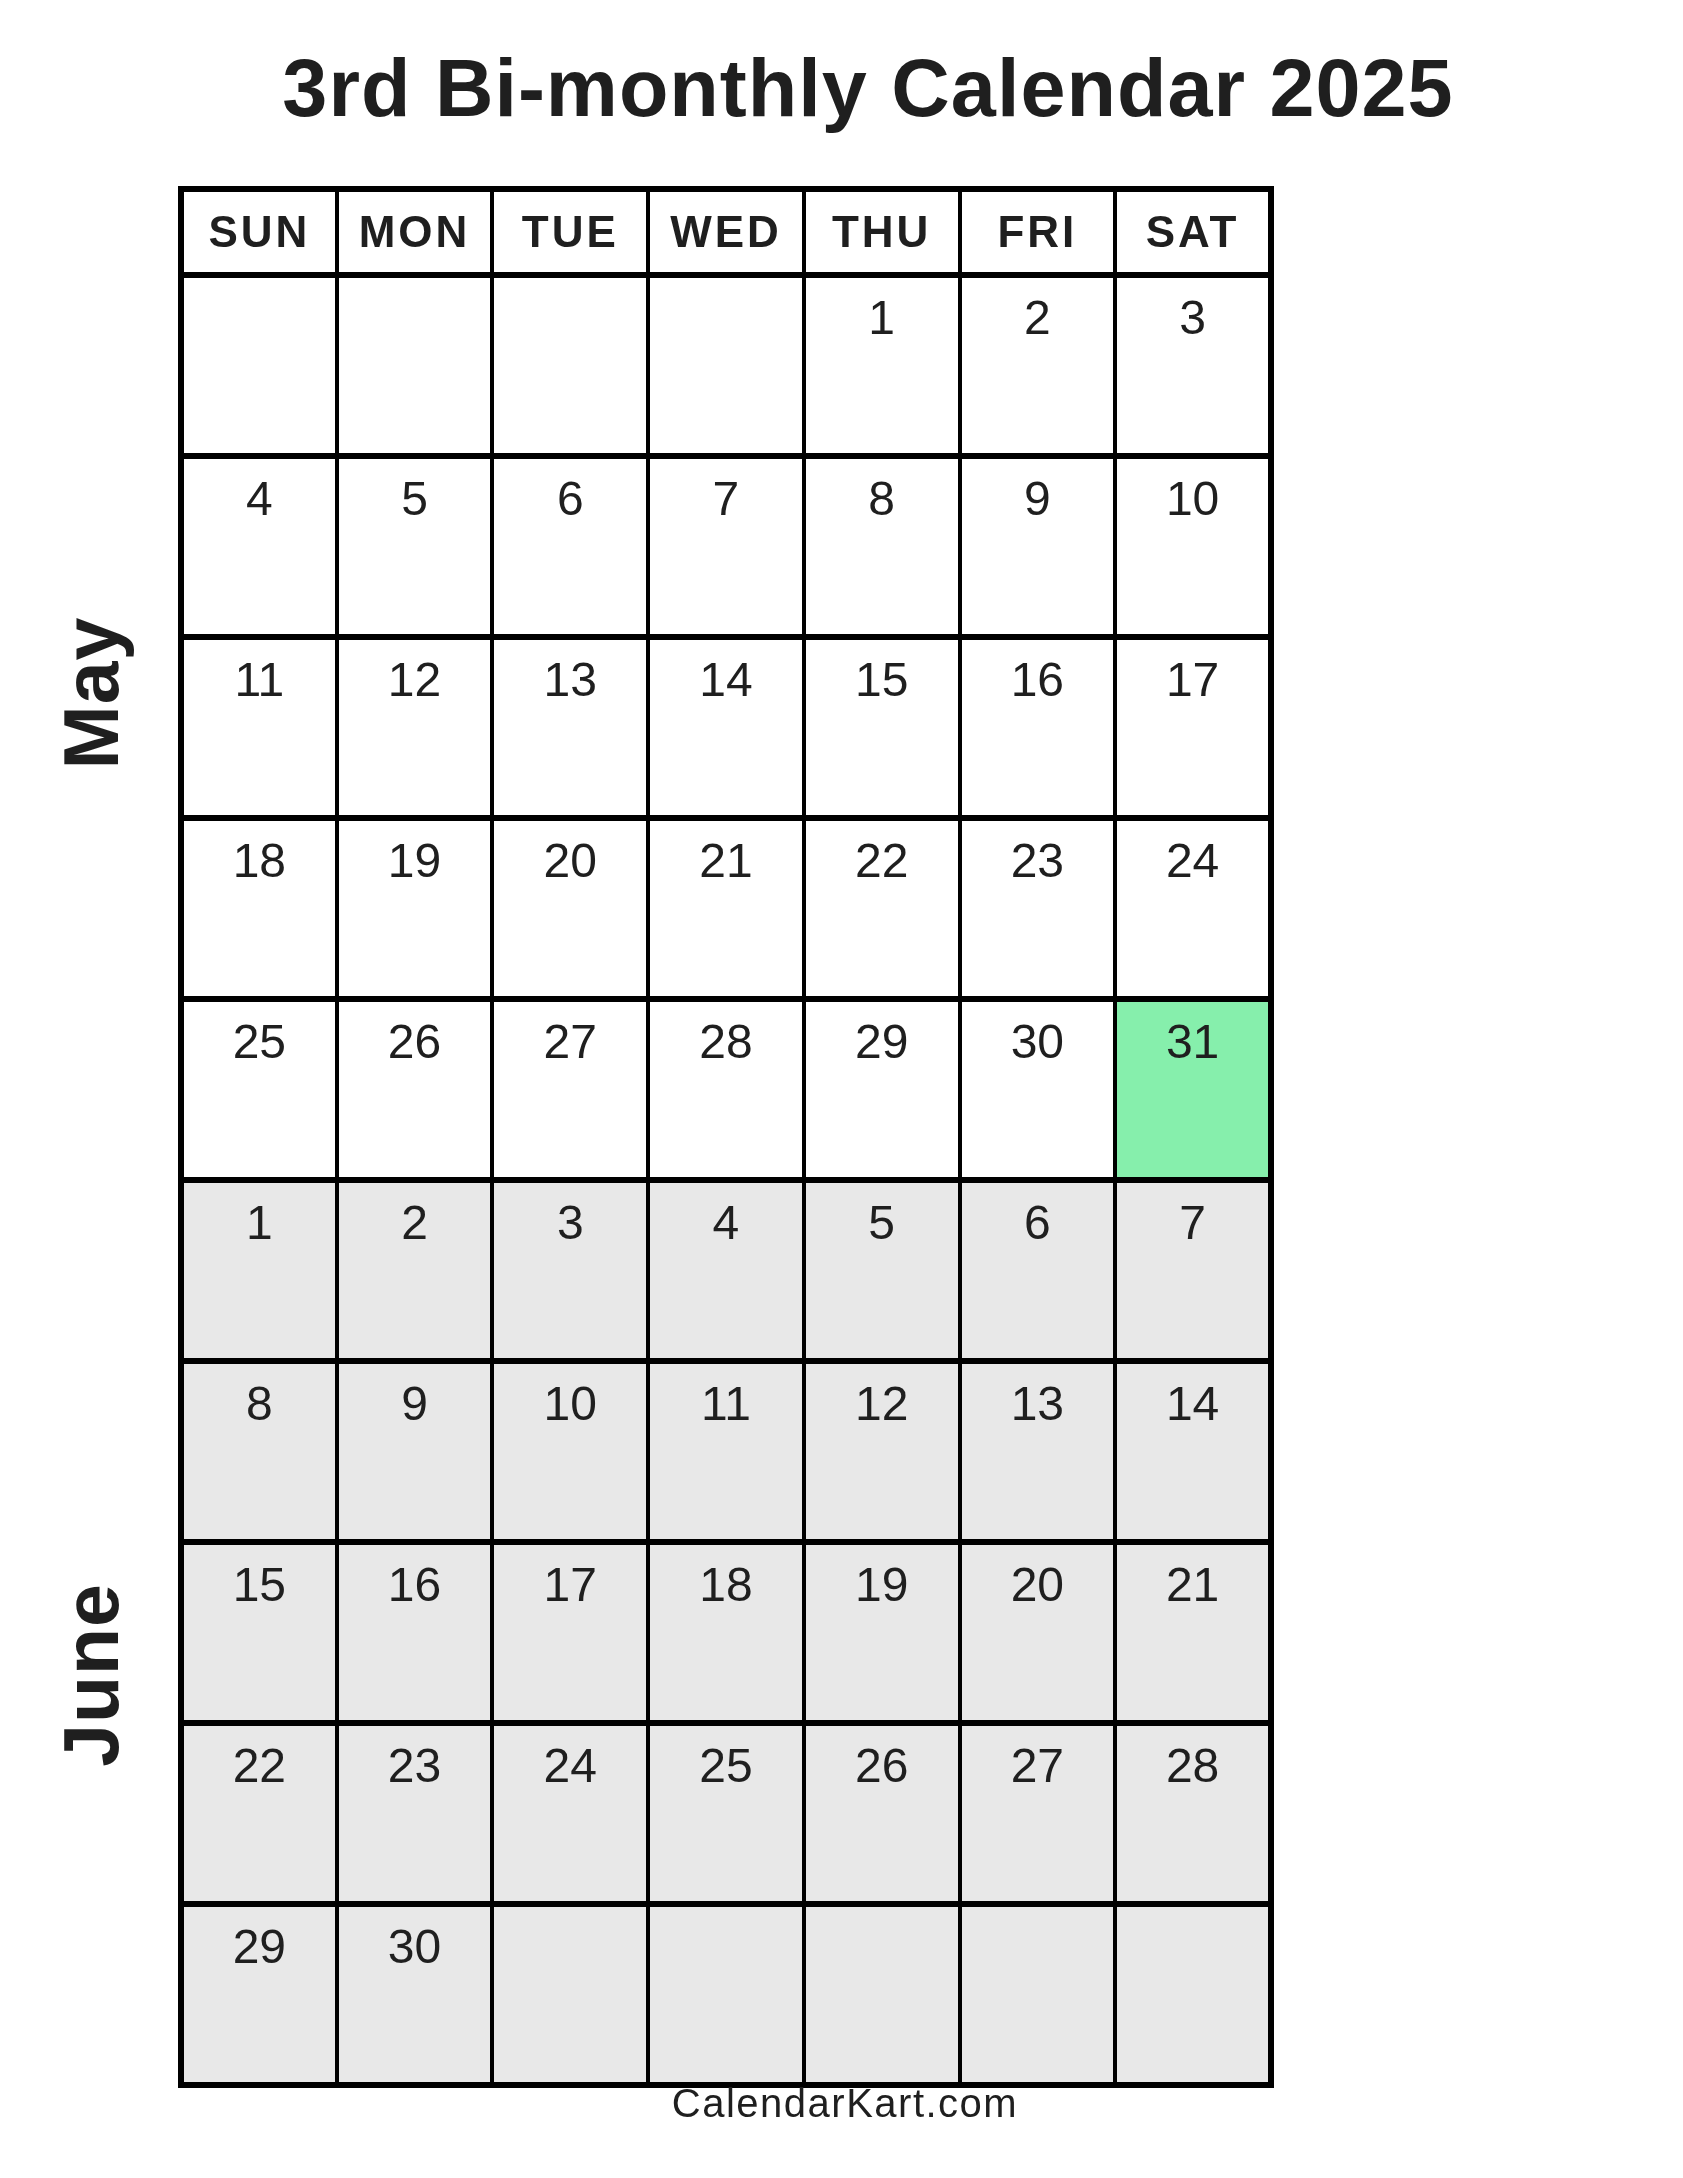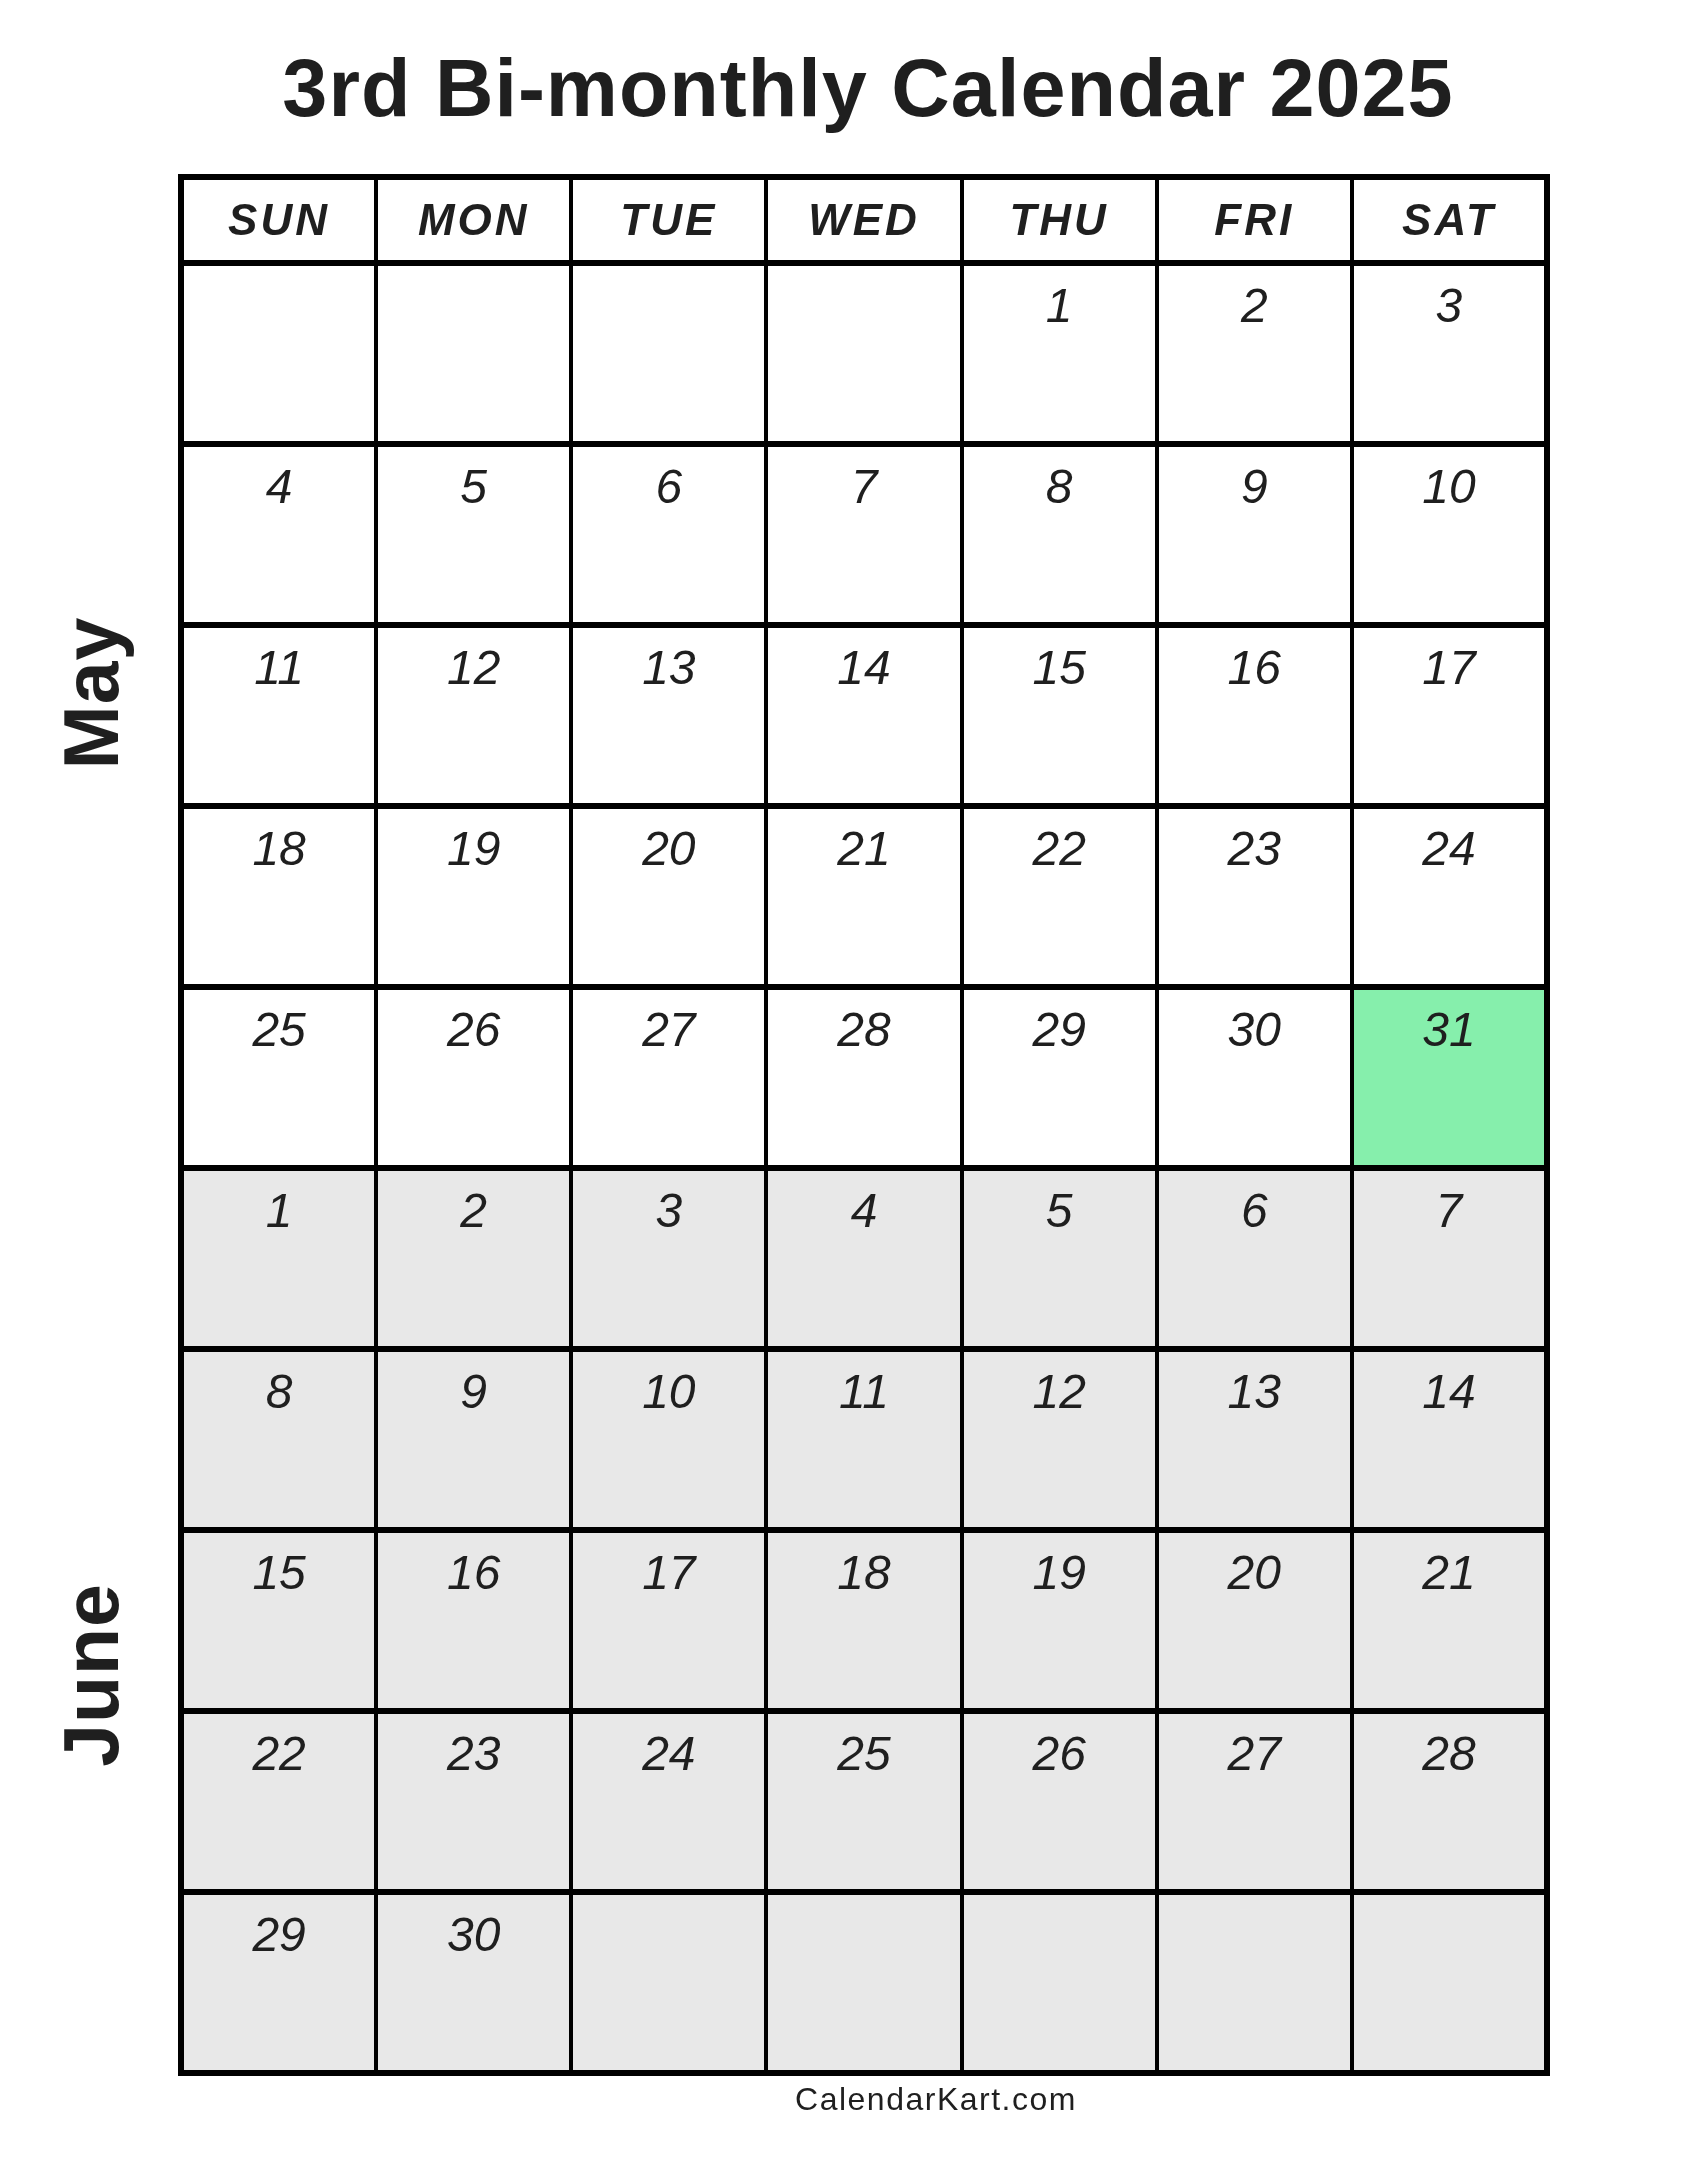--- a/index.html
+++ b/index.html
@@ -25,27 +25,26 @@
     text-align: center;
     font-size: 81px;
     line-height: 1.1;
     font-weight: 700;
     letter-spacing: 1px;
     color: #1f1f1f;
     white-space: nowrap;
   }
   table.cal {
     position: absolute;
-    top: 174px;
+    top: 186px;
     left: 178px;
-    width: 1372px;
+    width: 1096px;
     border-collapse: collapse;
     table-layout: fixed;
     border: 6px solid #000000;
-    font-style: italic;
   }
   table.cal th {
     box-sizing: border-box;
     height: 86px;
     border: 4px solid #000000;
     border-top-width: 6px;
     border-bottom-width: 6px;
     background: #ffffff;
     font-size: 44px;
     font-weight: 700;
@@ -75,23 +74,23 @@
     font-weight: 700;
     white-space: nowrap;
     color: #1f1f1f;
     letter-spacing: 1px;
   }
   #label-may  { left: 91px; top: 693px;  }
   #label-june { left: 91px; top: 1675px; }
   .footer {
     position: absolute;
     top: 2081px;
-    left: 936px;
+    left: 845px;
     transform: translateX(-50%);
-    font-size: 32px;
+    font-size: 40px;
     font-weight: 400;
     letter-spacing: 1.5px;
     color: #1f1f1f;
     white-space: nowrap;
   }
 </style>
 </head>
 <body>
 
 <div class="page">

